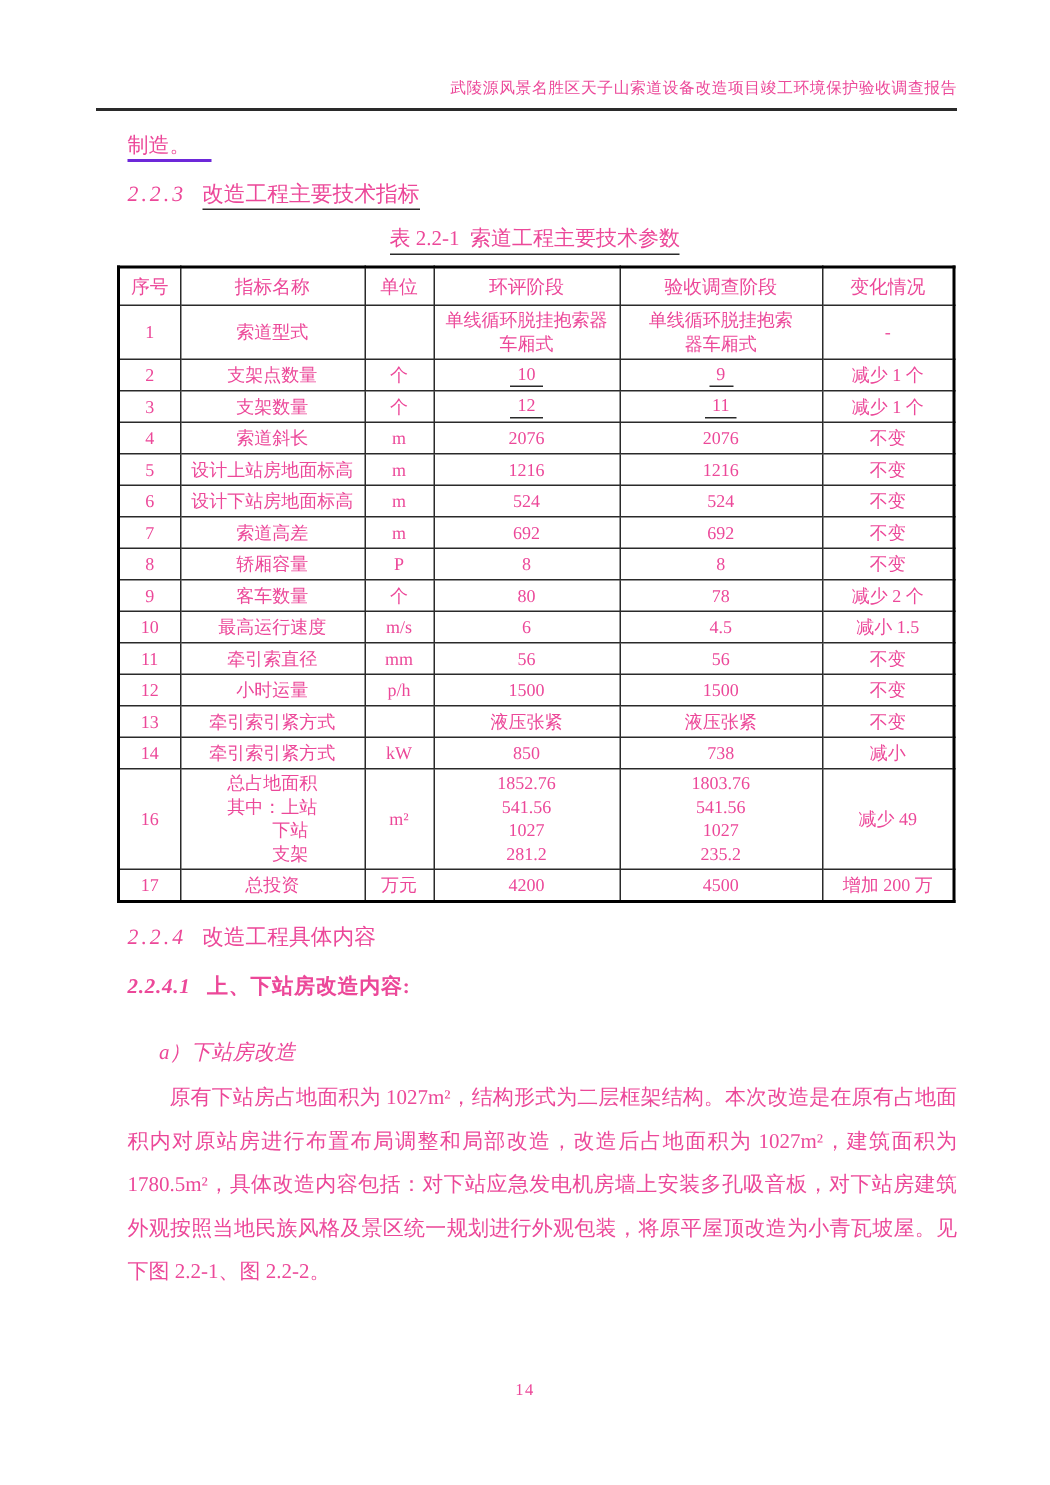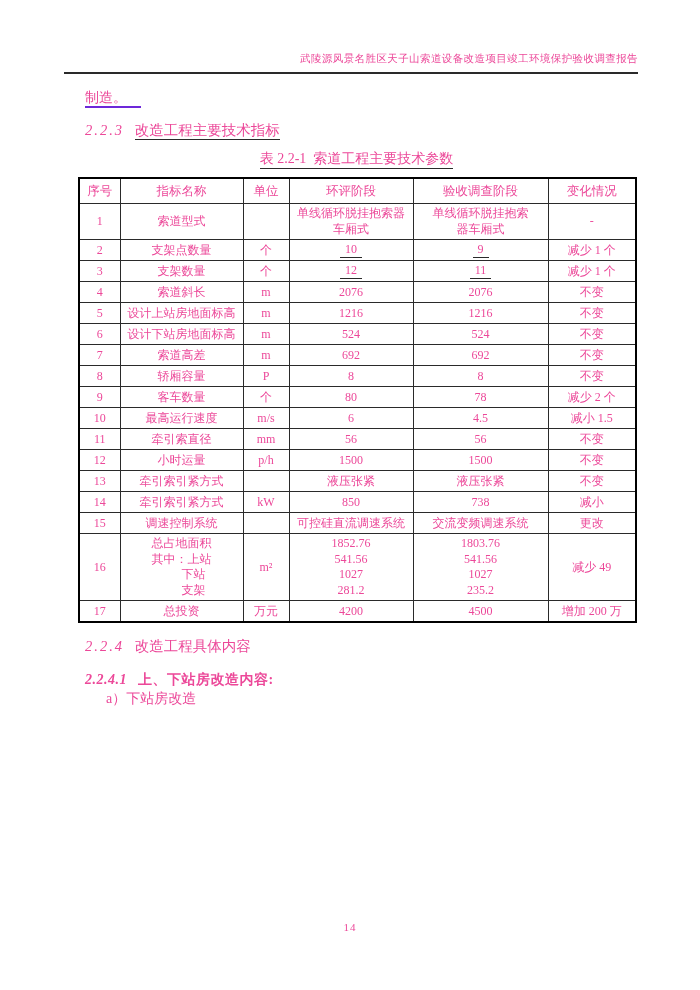--- a/index.html
+++ b/index.html
@@ -32,21 +32,21 @@
   }
   .params th, .params td {
     border:1px solid #2a2a2a;
     text-align:center; vertical-align:middle;
     padding:1px 2px; font-weight:normal;
     height:18px; line-height:15px; overflow:hidden;
   }
   .params thead th {height:22px; font-size:12.5px;}
   .params td.pre {white-space:pre; line-height:15.5px; padding:2px;}
   .uval {display:inline-block; border-bottom:1px solid #2a2a2a; padding:0 5px 0.5px 5px;}
-  .item-a {margin:0 62px 0 106px; font-size:14px; line-height:19px;}
+  .item-a {margin:25px 62px 0 106px; font-size:14px; line-height:19px;font-style:italic;}
   .para {
     margin:6px 62px 0 85px; width:553px;
     font-size:14px; line-height:29px;
     text-align:justify; text-indent:2em;
   }
   .footer {position:absolute; left:0; right:0; top:921px; text-align:center; font-size:11px; letter-spacing:1px;}
 </style>
 </head>
 <body>
 
@@ -197,28 +197,20 @@
         </tr>
         <tr>
           <td>14</td>
           <td>牵引索引紧方式</td>
           <td>kW</td>
           <td>850</td>
           <td>738</td>
           <td>减小</td>
         </tr>
         <tr>
-          <td>15</td>
-          <td>调速控制系统</td>
-          <td></td>
-          <td>可控硅直流调速系统</td>
-          <td>交流变频调速系统</td>
-          <td>更改</td>
-        </tr>
-        <tr>
           <td>16</td>
           <td class="pre">总占地面积
 其中：上站
         下站
         支架</td>
           <td>m²</td>
           <td class="pre">1852.76
 541.56
 1027
 281.2</td>
@@ -244,16 +236,17 @@
     <span>改造工程具体内容</span>
   </h3>
 
   <h4 class="sec bold">
     <span class="secnum">2.2.4.1</span>
     <span>上、下站房改造内容:</span>
   </h4>
 
   <p class="item-a">a）下站房改造</p>
 
+  <p class="para">原有下站房占地面积为 1027m²，结构形式为二层框架结构。本次改造是在原有占地面积内对原站房进行布置布局调整和局部改造，改造后占地面积为 1027m²，建筑面积为 1780.5m²，具体改造内容包括：对下站应急发电机房墙上安装多孔吸音板，对下站房建筑外观按照当地民族风格及景区统一规划进行外观包装，将原平屋顶改造为小青瓦坡屋。见下图 2.2-1、图 2.2-2。</p>
 
   <div class="footer">14</div>
 
 </div>
 
 </body></html>

